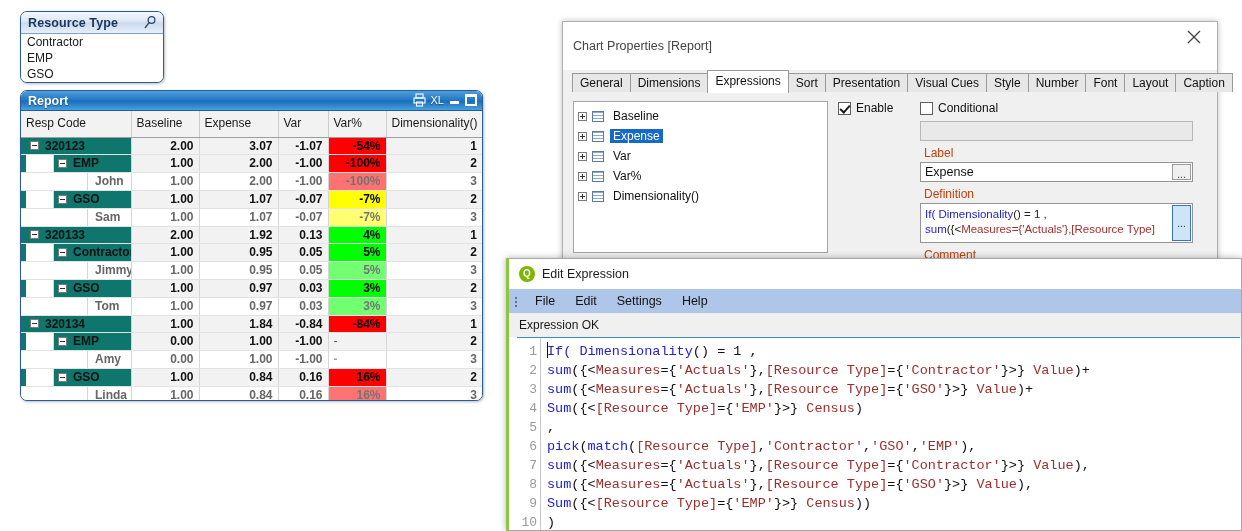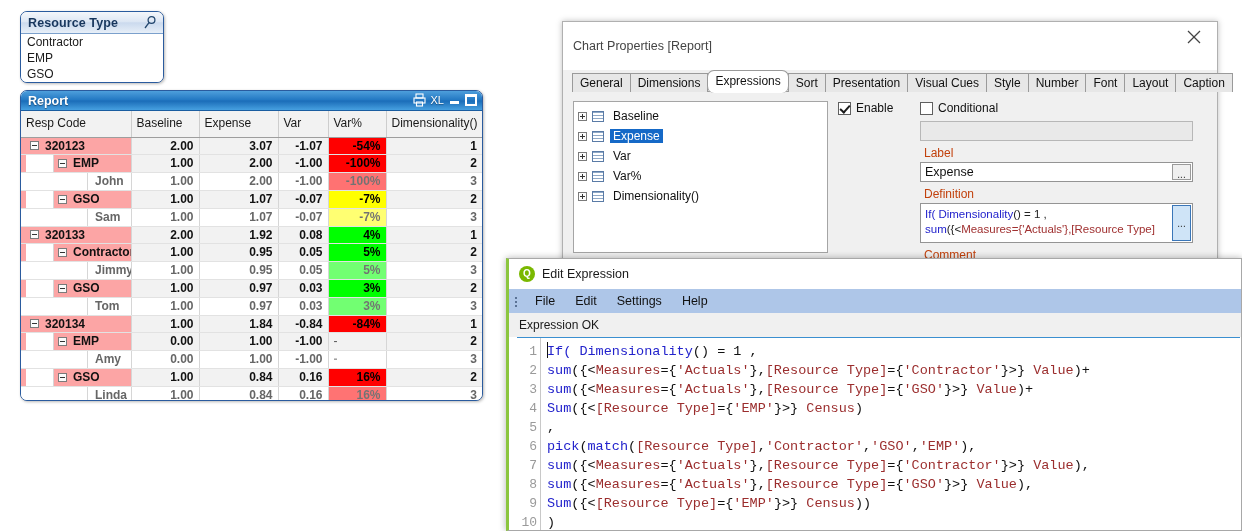--- a/index.html
+++ b/index.html
@@ -78,21 +78,21 @@
   table.rpt td {
     height: 17px; padding: 0 5px; border-right: 1px solid #d6d6d6;
     border-bottom: 1px solid #e2e2e2; font-size: 12px; white-space: nowrap;
     vertical-align: middle; overflow: hidden;
   }
   table.rpt td:last-child { border-right: none; }
   td.num { text-align: right; font-variant-numeric: tabular-nums; }
   tr.lvl1 td { background: #f2f2f2; color: #111; font-weight: bold; }
   tr.lvl2 td { background: #f2f2f2; color: #111; font-weight: bold; }
   tr.lvl3 td { background: #ffffff; color: #666; font-weight: bold; }
-  tr.lvl1 td.dimcell, tr.lvl2 td.dimcell { background: #fca5a5; }
+  tr.lvl1 td.dimcell, tr.lvl2 td.dimcell { background: #0f766e; }
   td.dimcell { position: relative; padding: 0; }
   .dim-inner { display: flex; align-items: center; height: 100%; }
   .indent-cellA { width: 28px; height: 17px; border-right: 1px solid #d6d6d6; flex: none; background: #ffffff; }
   .indent-cellB { width: 62px; height: 17px; border-right: 1px solid #d6d6d6; flex: none; background: #ffffff; }
   .collapse-box {
     width: 9px; height: 9px; border: 1px solid #7a7a7a; background: #fbfbfb;
     position: relative; margin: 0 5px 0 4px; flex: none;
   }
   .collapse-box:before {
     content: ""; position: absolute; left: 1px; top: 3px; width: 5px; height: 1px; background: #333;
@@ -126,21 +126,20 @@
     content: ""; position: absolute; left: 9px; right: 9px; bottom: 0; height: 1px; background: #9a9a9a;
   }
   .cp-tab {
     height: 19px; line-height: 18px; padding: 0 7px; font-size: 12px; color: #111;
     background: #e7e7e7; border: 1px solid #9a9a9a; border-bottom: none;
     margin-right: -1px; position: relative; z-index: 1; white-space: nowrap;
   }
   .cp-tab.active {
     background: #ffffff; height: 23px; line-height: 21px; z-index: 3;
     margin-bottom: -1px;
-    border-radius: 7px;
   }
   #cp-body { display: flex; padding: 9px 10px 0 10px; gap: 10px; }
   #expr-tree {
     width: 255px; height: 152px; background: #ffffff; border: 1px solid #a5a5a5;
     padding: 4px 2px 0 4px; overflow: hidden;
   }
   .tree-row { display: flex; align-items: center; height: 20px; font-size: 12px; color: #111; }
   .tree-plus {
     width: 9px; height: 9px; border: 1px solid #7a7a7a; background: #fbfbfb;
     position: relative; margin-right: 5px; flex: none;
@@ -375,21 +374,21 @@
             </tr>
             <tr class="lvl1">
               <td class="dimcell">
                 <div class="dim-inner">
                   <span class="collapse-box"></span>
                   <span class="dimtext">320133</span>
                 </div>
               </td>
               <td class="num">2.00</td>
               <td class="num">1.92</td>
-              <td class="num">0.08</td>
+              <td class="num">0.13</td>
               <td class="vpct" style="background: rgb(0, 255, 0); color: rgb(0, 0, 0);">4%</td>
               <td class="num">1</td>
             </tr>
             <tr class="lvl2">
               <td class="dimcell">
                 <div class="dim-inner">
                   <span class="indent-cellA"></span>
                   <span class="collapse-box"></span>
                   <span class="dimtext">Contractor</span>
                 </div>

